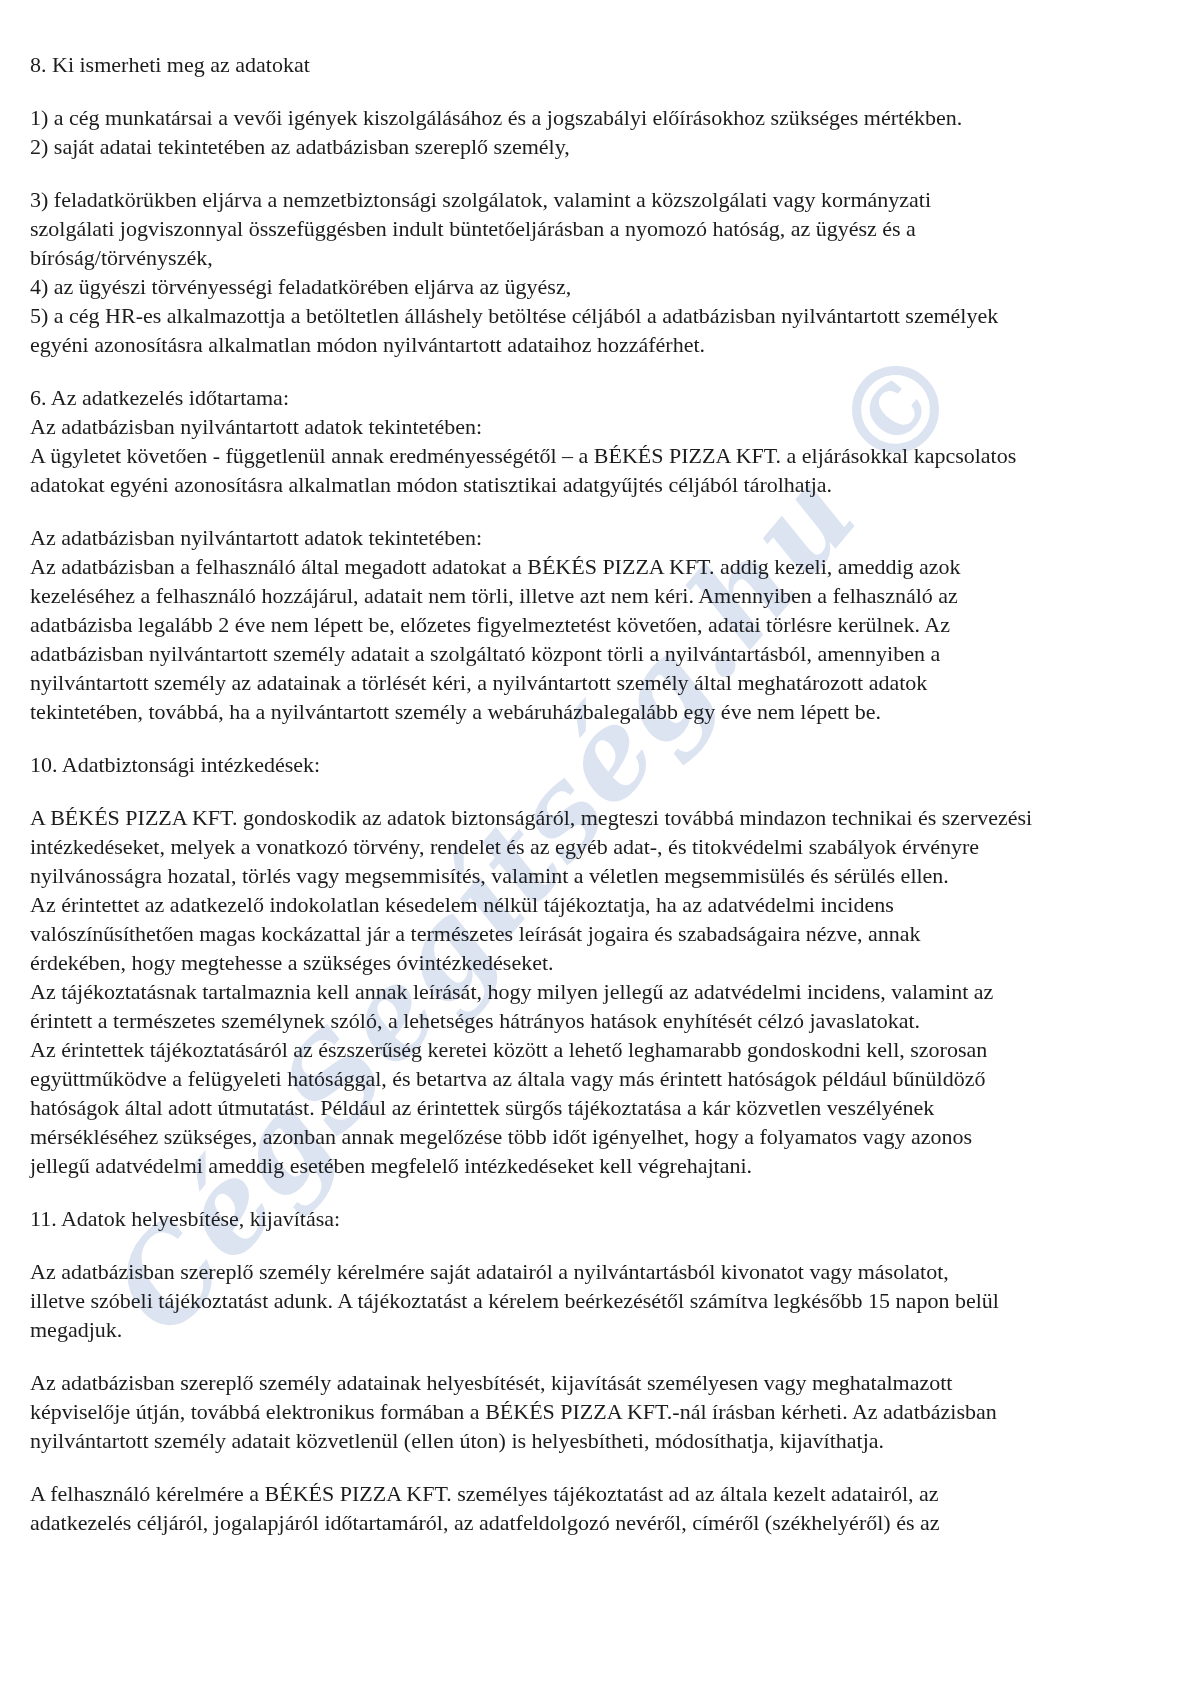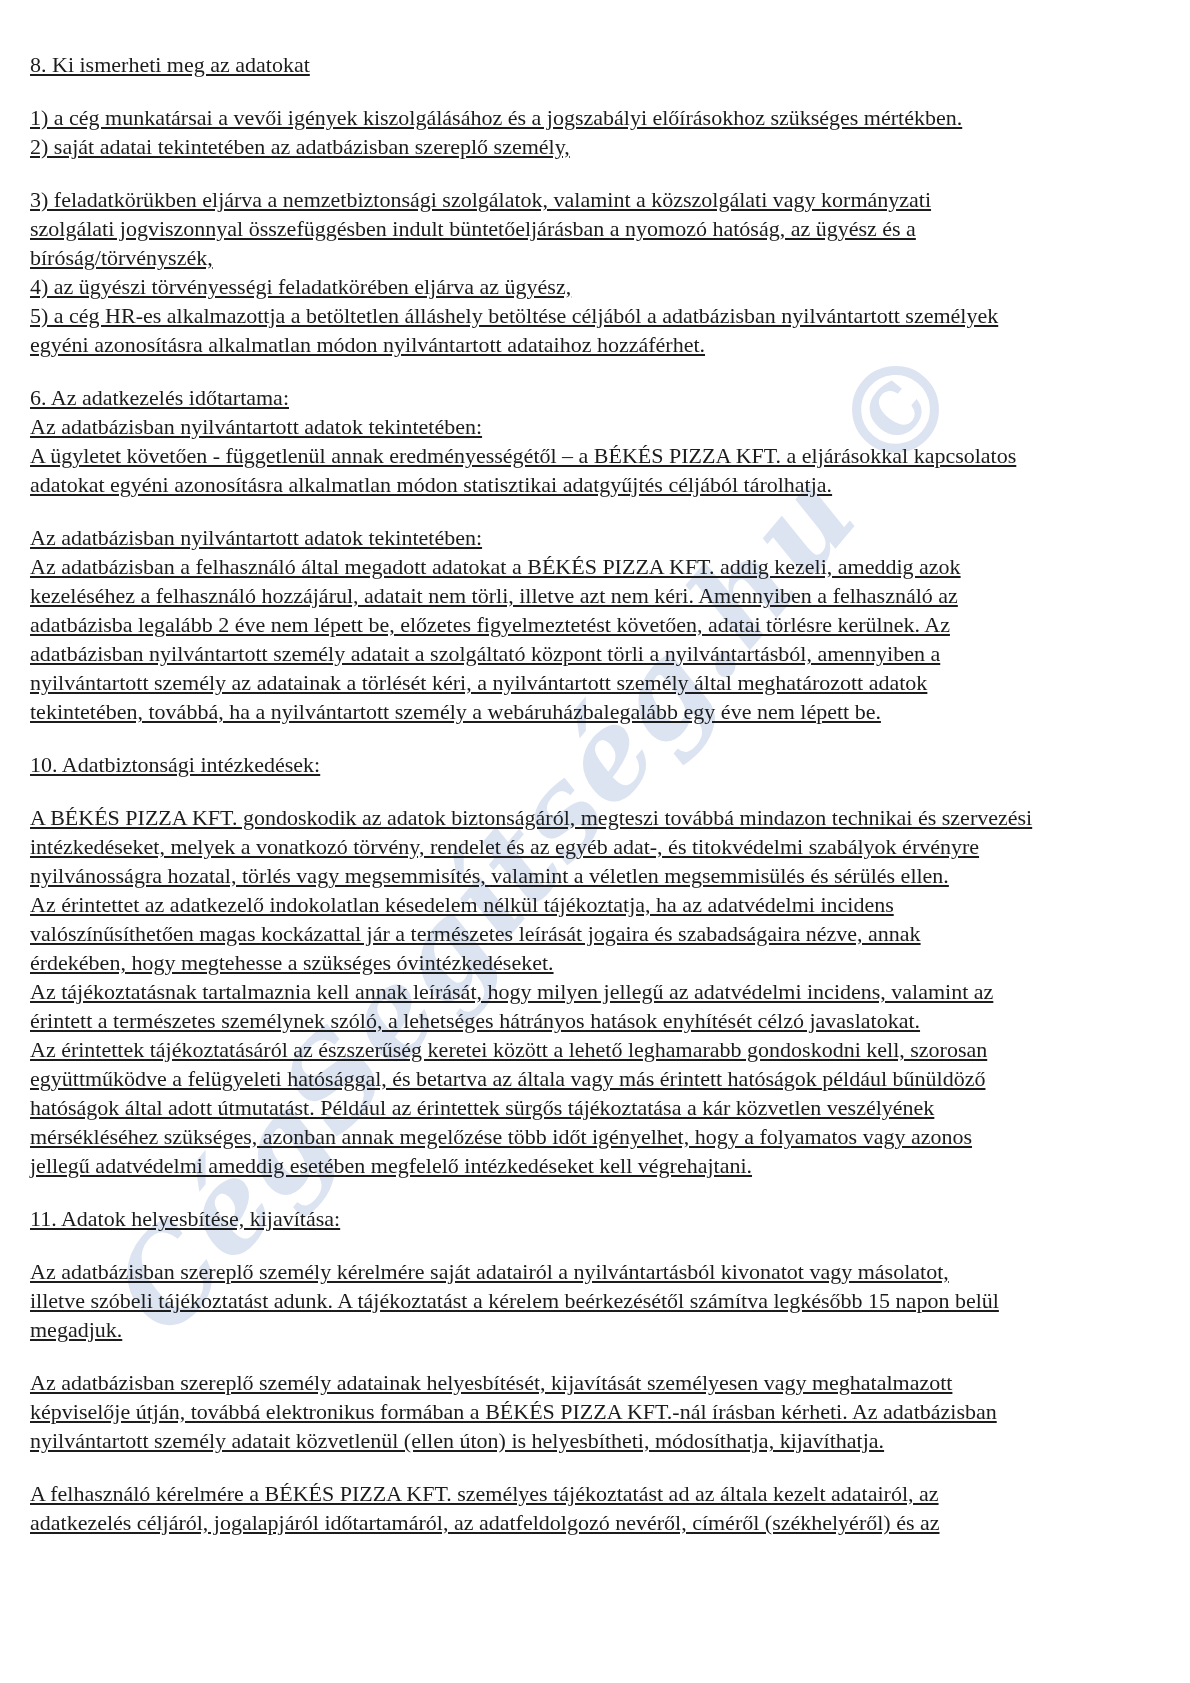--- a/index.html
+++ b/index.html
@@ -31,21 +31,20 @@
     pointer-events: none;
   }
   .content { position: relative; z-index: 1; }
   .block { margin: 0 0 24px 0; }
   .block:last-child { margin-bottom: 8px; }
   .line {
     display: block;
     font-size: 22px;
     line-height: 29px;
     white-space: nowrap;
-    text-decoration: underline;
   }
 </style>
 </head>
 <body style="background: rgb(255, 255, 255); color: rgb(28, 28, 28);">
 
 <div class="page">
   <div class="watermark" style="color: rgb(220, 227, 241);">CégSegítség.hu ©</div>
   <div class="content">
       <div class="block heading">
         <span class="line">8. Ki ismerheti meg az adatokat</span>

